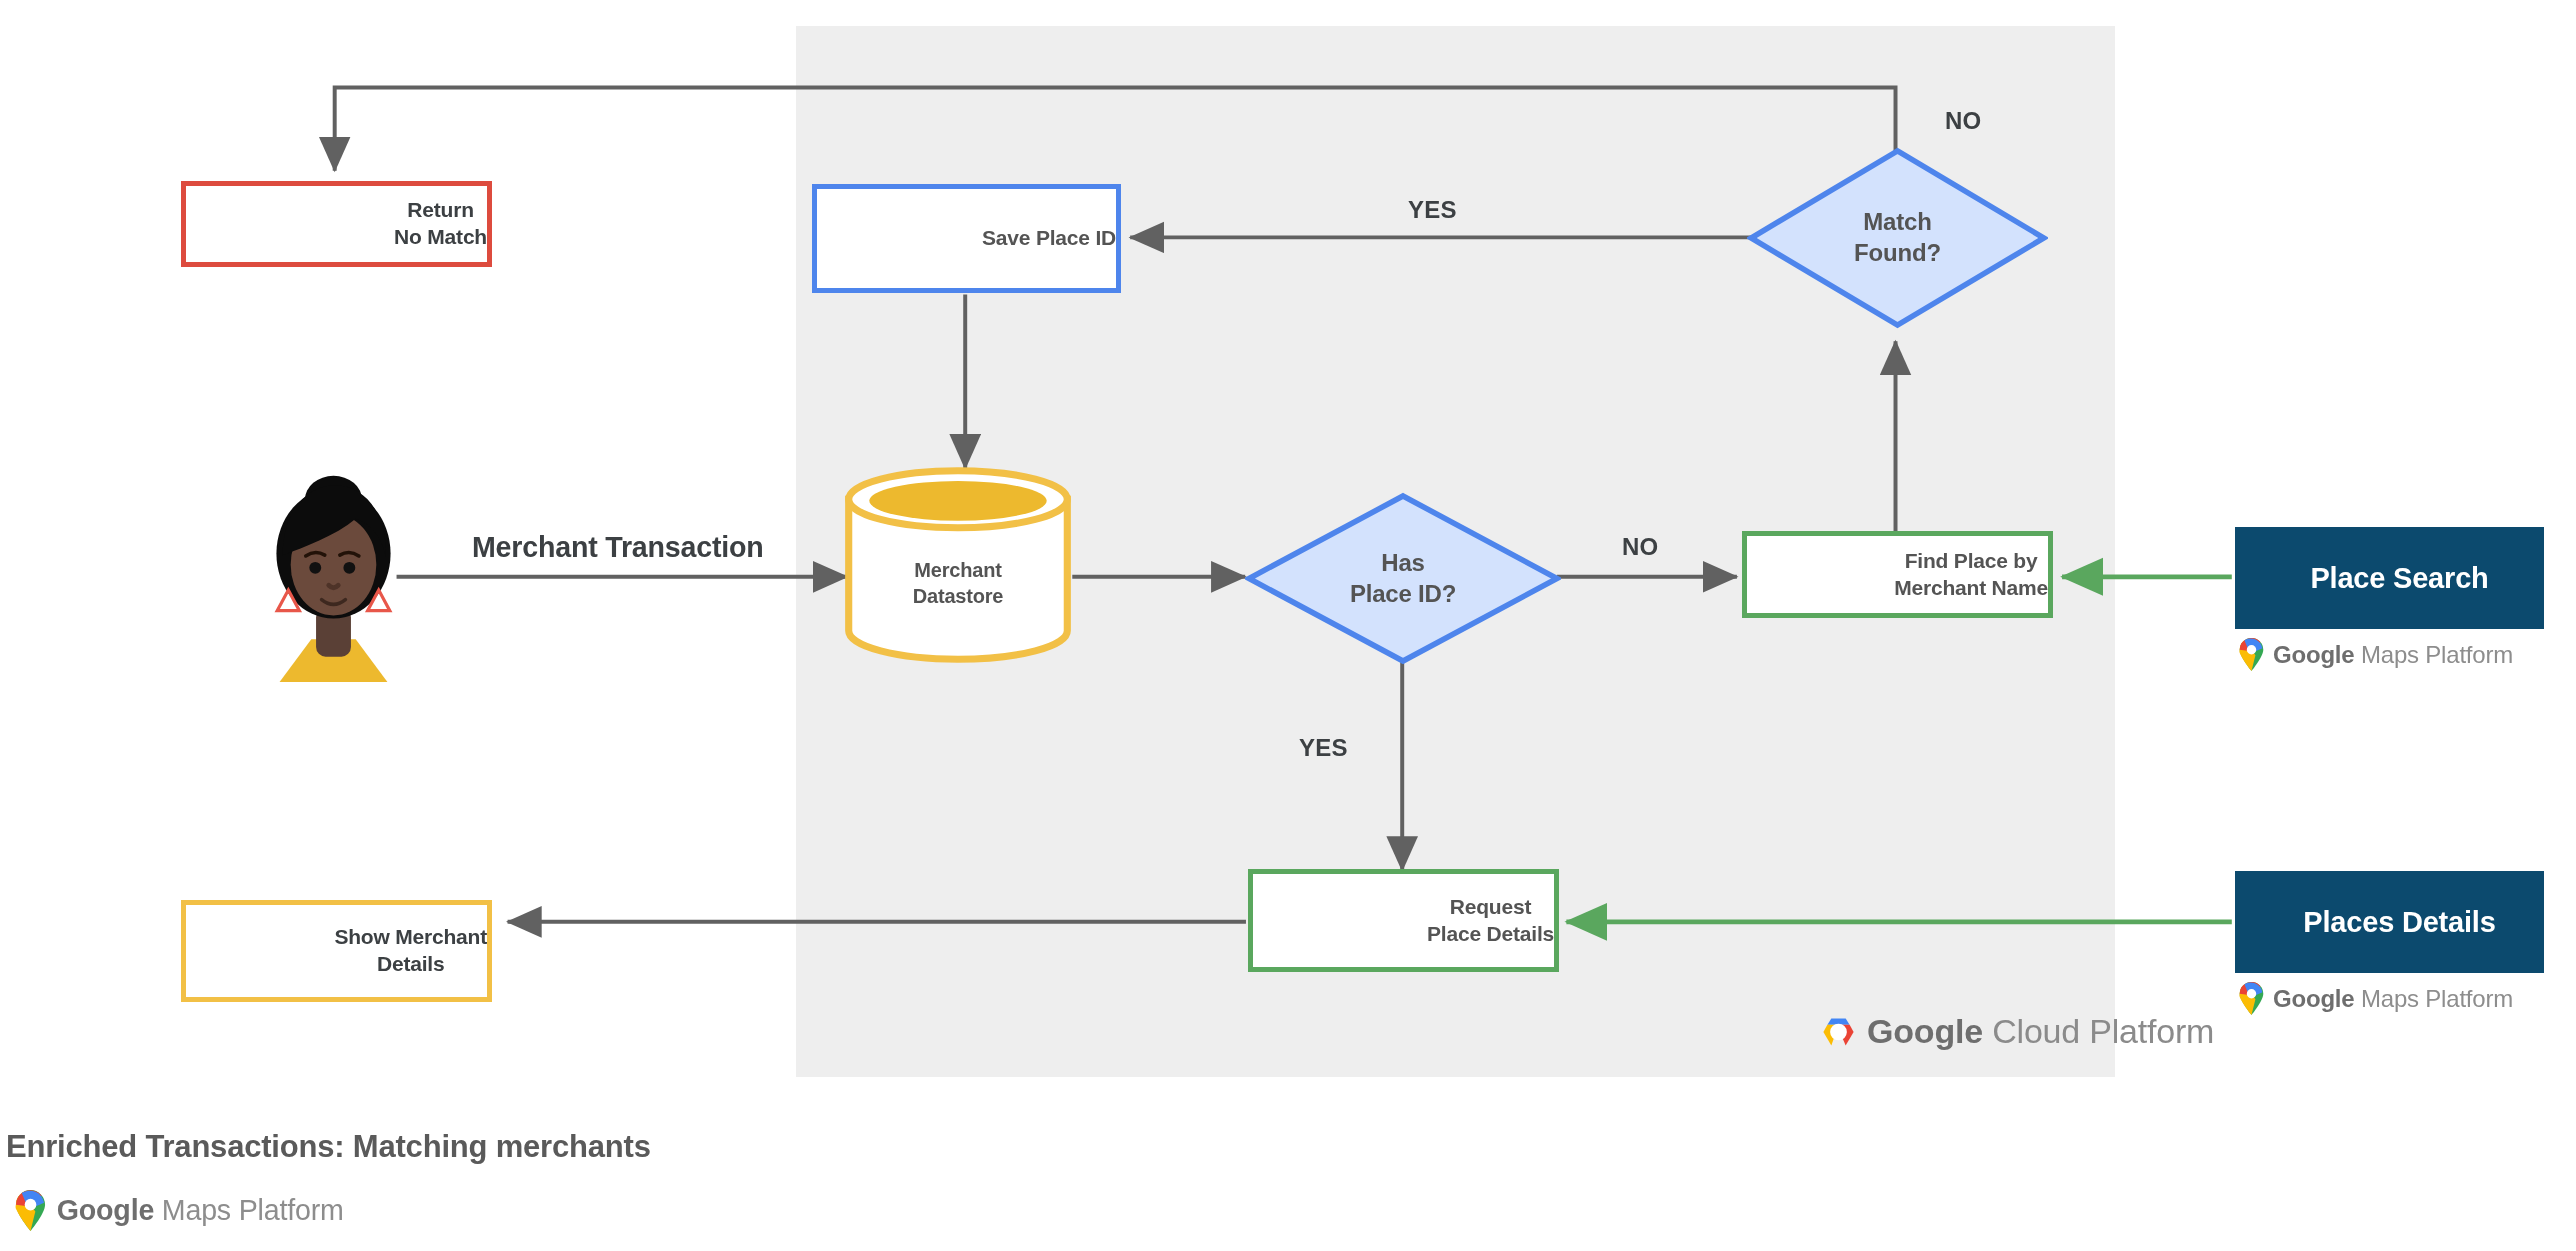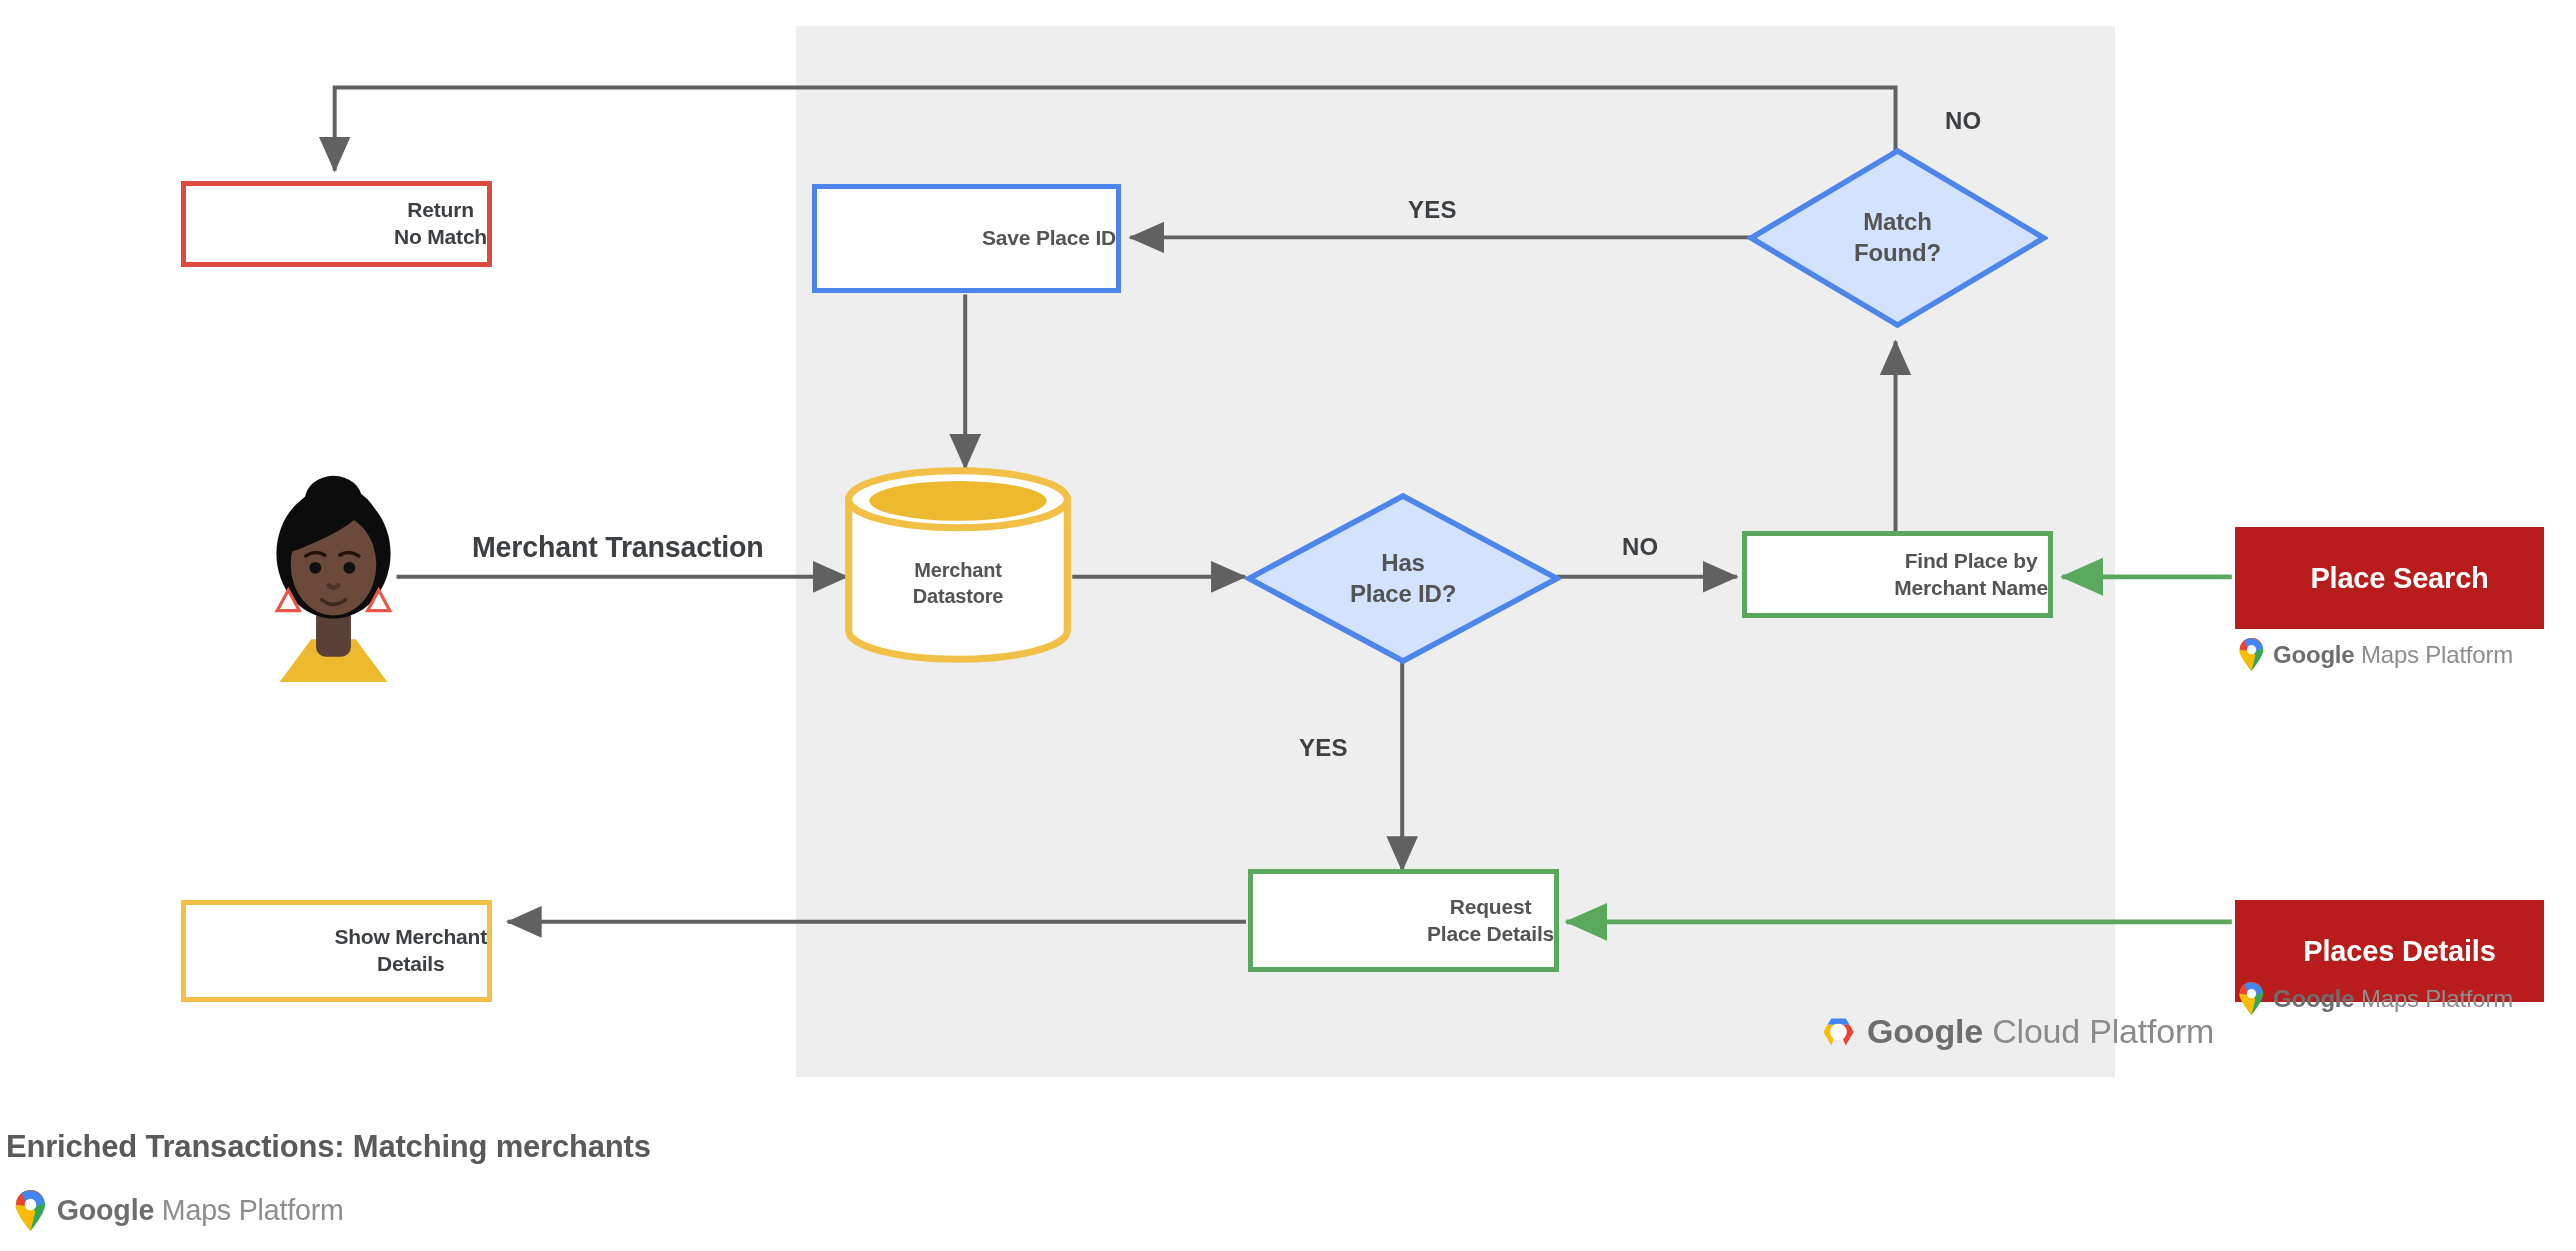--- a/index.html
+++ b/index.html
@@ -57,21 +57,21 @@
 
   .node.red    { border: 5.6px solid #dd4b3e; color: #3c4043; }
   .node.blue   { border: 5.6px solid #4e85ec; }
   .node.green  { border: 5.6px solid #5aa75e; }
   .node.yellow { border: 5.6px solid #f2c046; color: #3c4043; }
 
   
   .chip {
     position: absolute;
     box-sizing: border-box;
-    background: #b91c1c;
+    background: #0c4a6e;
     color: #ffffff;
     display: flex;
     align-items: center;
     justify-content: center;
     text-align: center;
     font-weight: bold;
     font-size: 29px;
     letter-spacing: -0.2px;
     padding-left: 20px;
   }
@@ -324,21 +324,21 @@
     <svg width="27" height="33" viewBox="0 0 34 42" xmlns="http://www.w3.org/2000/svg">
       <path d="M17 42 C17 42 2 24 2 15 A15 15 0 0 1 32 15 C32 24 17 42 17 42 Z" fill="#34a853"></path>
       <path d="M2.4 20 C1 17.5 2 15 2 15 A15 15 0 0 1 8 3 L22 22 L17 42 C17 42 7 30 2.4 20 Z" fill="#fbbc04"></path>
       <path d="M2 15 A15 15 0 0 1 28.5 5.5 L16 17 Z" fill="#ea4335"></path>
       <path d="M8 3 A15 15 0 0 1 31 13 L15 20 Z" fill="#4285f4"></path>
       <circle cx="17" cy="15" r="6" fill="#ffffff"></circle>
     </svg>
     <span class="txt"><b>Google</b> <span>Maps Platform</span></span>
   </div>
 
-  <div class="chip" style="left:2235px; top:871px; width:309px; height:102px;margin-top:29px;">
+  <div class="chip" style="left:2235px; top:871px; width:309px; height:102px;">
     <span>Places Details</span>
   </div>
 
   <div class="gmp-logo" style="left:2238px; top:982px;">
     <svg width="27" height="33" viewBox="0 0 34 42" xmlns="http://www.w3.org/2000/svg">
       <path d="M17 42 C17 42 2 24 2 15 A15 15 0 0 1 32 15 C32 24 17 42 17 42 Z" fill="#34a853"></path>
       <path d="M2.4 20 C1 17.5 2 15 2 15 A15 15 0 0 1 8 3 L22 22 L17 42 C17 42 7 30 2.4 20 Z" fill="#fbbc04"></path>
       <path d="M2 15 A15 15 0 0 1 28.5 5.5 L16 17 Z" fill="#ea4335"></path>
       <path d="M8 3 A15 15 0 0 1 31 13 L15 20 Z" fill="#4285f4"></path>
       <circle cx="17" cy="15" r="6" fill="#ffffff"></circle>

